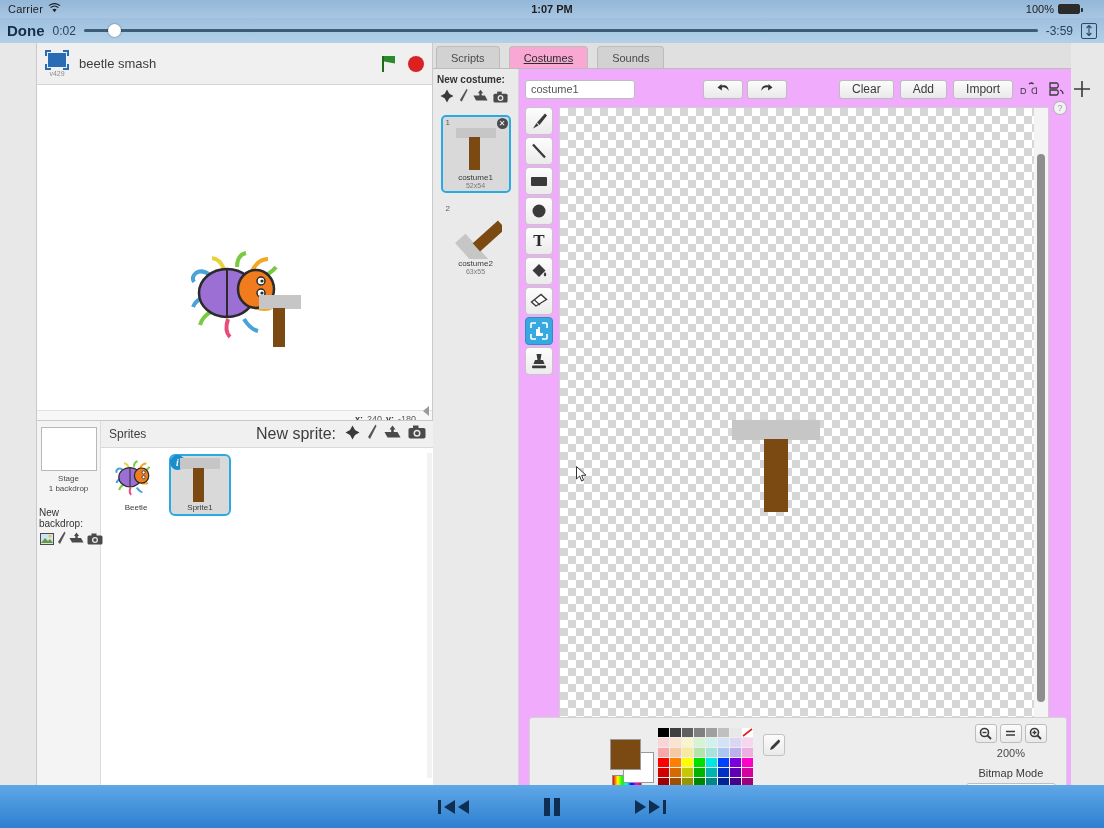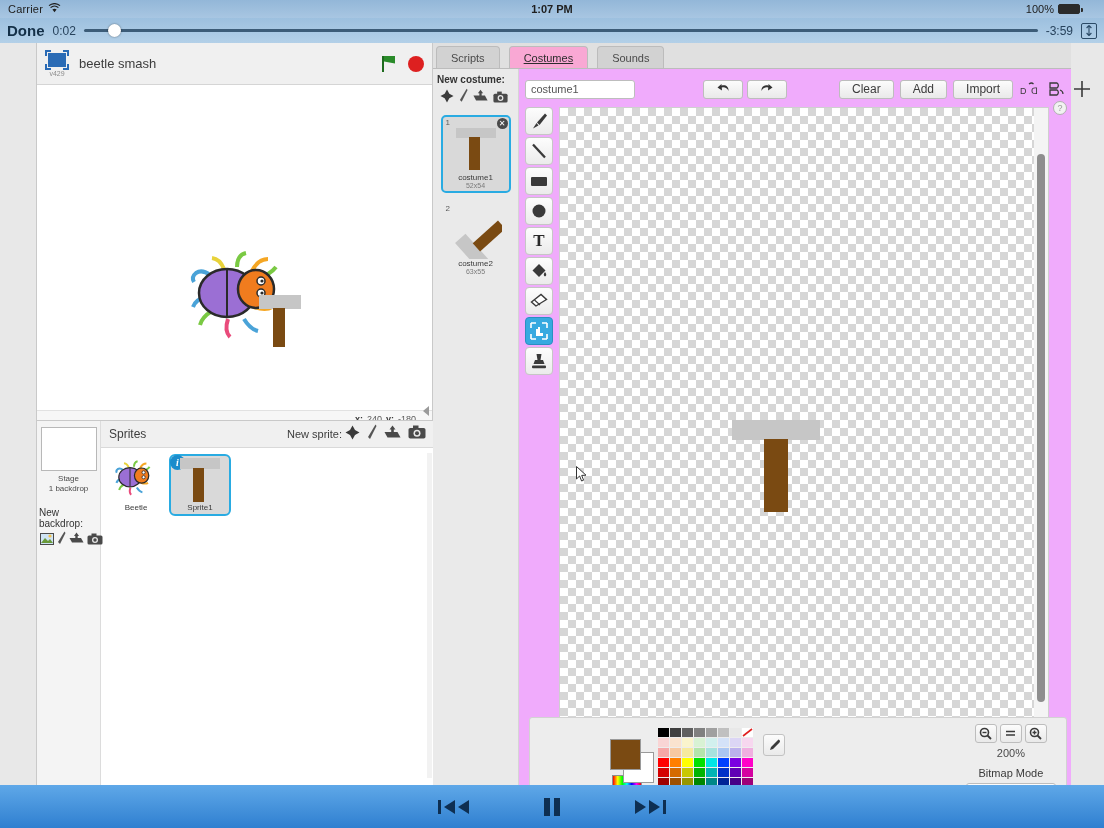--- a/index.html
+++ b/index.html
@@ -124,21 +124,21 @@
   .stage-lbl { text-align:center; font-size: 8px; color: #4a4a4a; margin-top: 3px; line-height: 1.3; }
   .newbackdrop-lbl { font-size: 10px; color: #333; margin: 12px 0 2px 2px; }
   .icon-row { display: flex; align-items: center; gap: 3px; padding-left: 3px; }
 
   #sprite-main { position: absolute; left: 64px; top: 0; right: 0; bottom: 0; }
   #sprite-header {
     height: 27px; background: #f0f0f0; border-bottom: 1px solid #d9d9d9;
     display: flex; align-items: center; padding: 0 8px;
   }
   #sprite-header .title { font-size: 12px; color: #3d3d3d; flex: 1; }
-  #sprite-header .newsprite { font-size: 11px; color: #3d3d3d; }
+  #sprite-header .newsprite { font-size: 16px; color: #3d3d3d; margin-right: 6px; }
   #sprite-list { padding: 6px 4px; display: flex; gap: 2px; }
   .sprite-cell {
     width: 62px; height: 62px; border-radius: 6px; border: 2px solid transparent;
     display: flex; flex-direction: column; align-items: center; justify-content: flex-end;
     position: relative; padding-bottom: 2px; background: transparent;
   }
   .sprite-cell.selected { border-color: #29abe2; background: #d9d9d9; }
   .sprite-cell .name { font-size: 8px; color: #3a3a3a; }
   .sprite-cell .thumb { flex:1; display:flex; align-items:center; justify-content:center; width:100%; }
   .info-badge {

